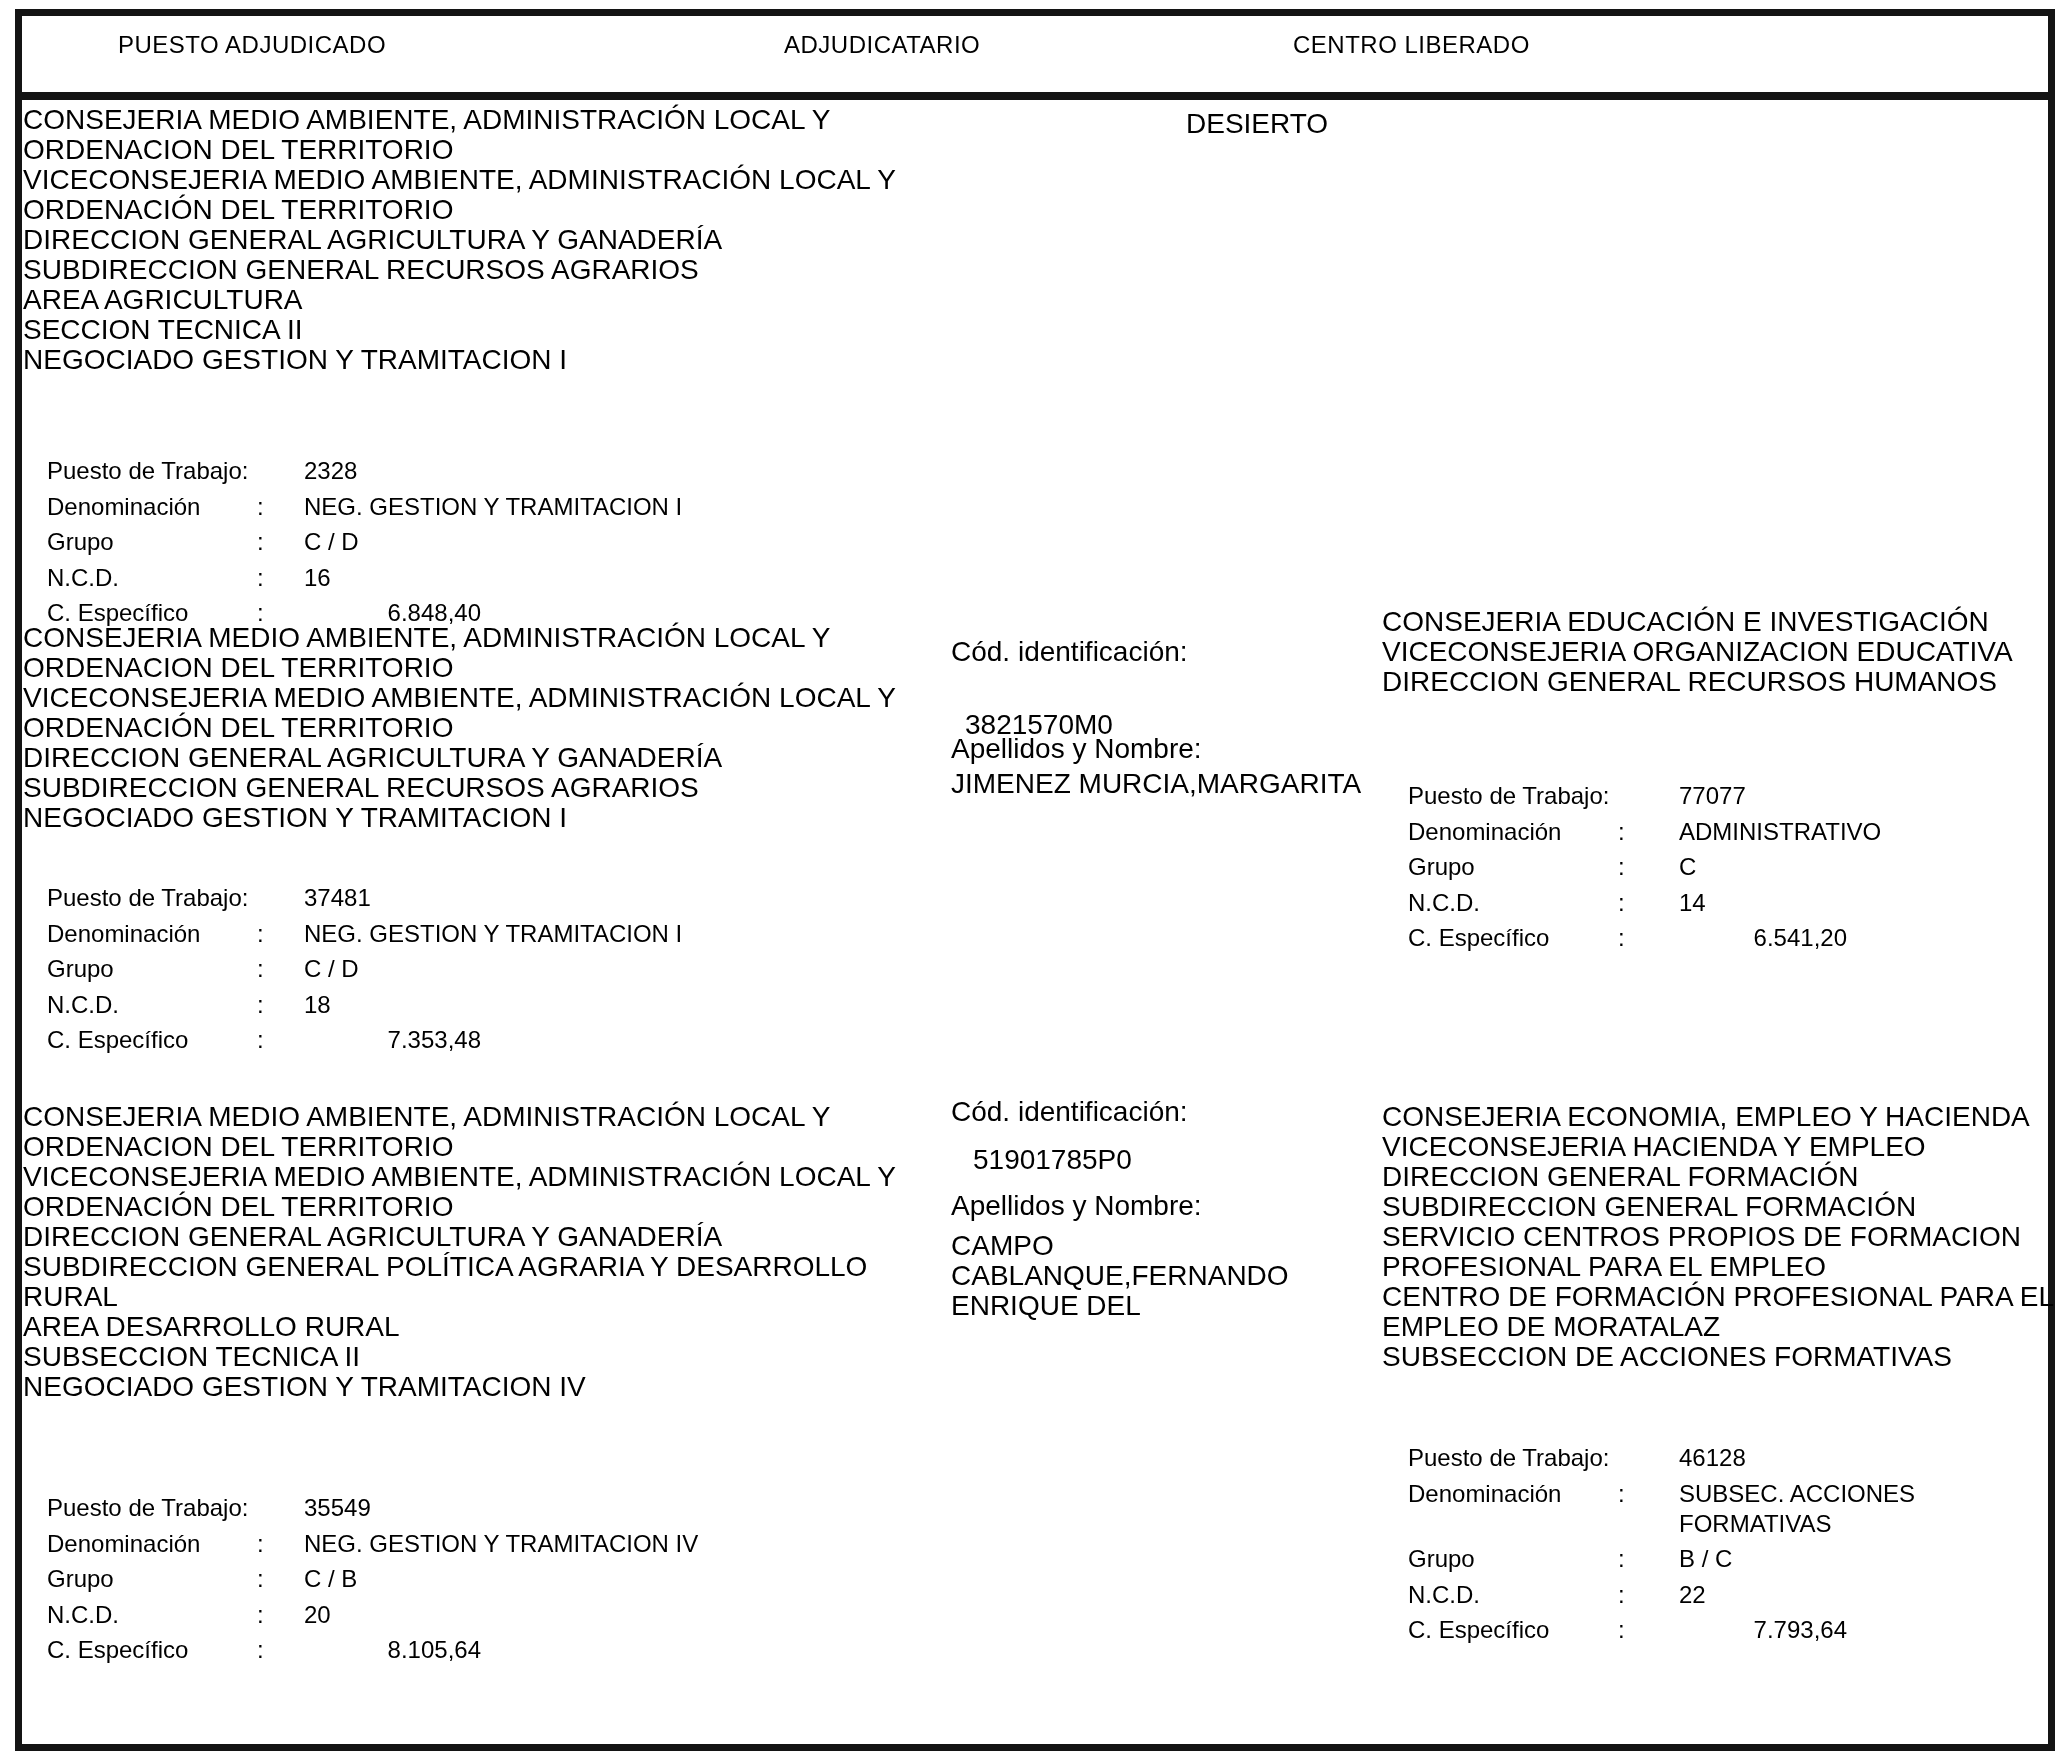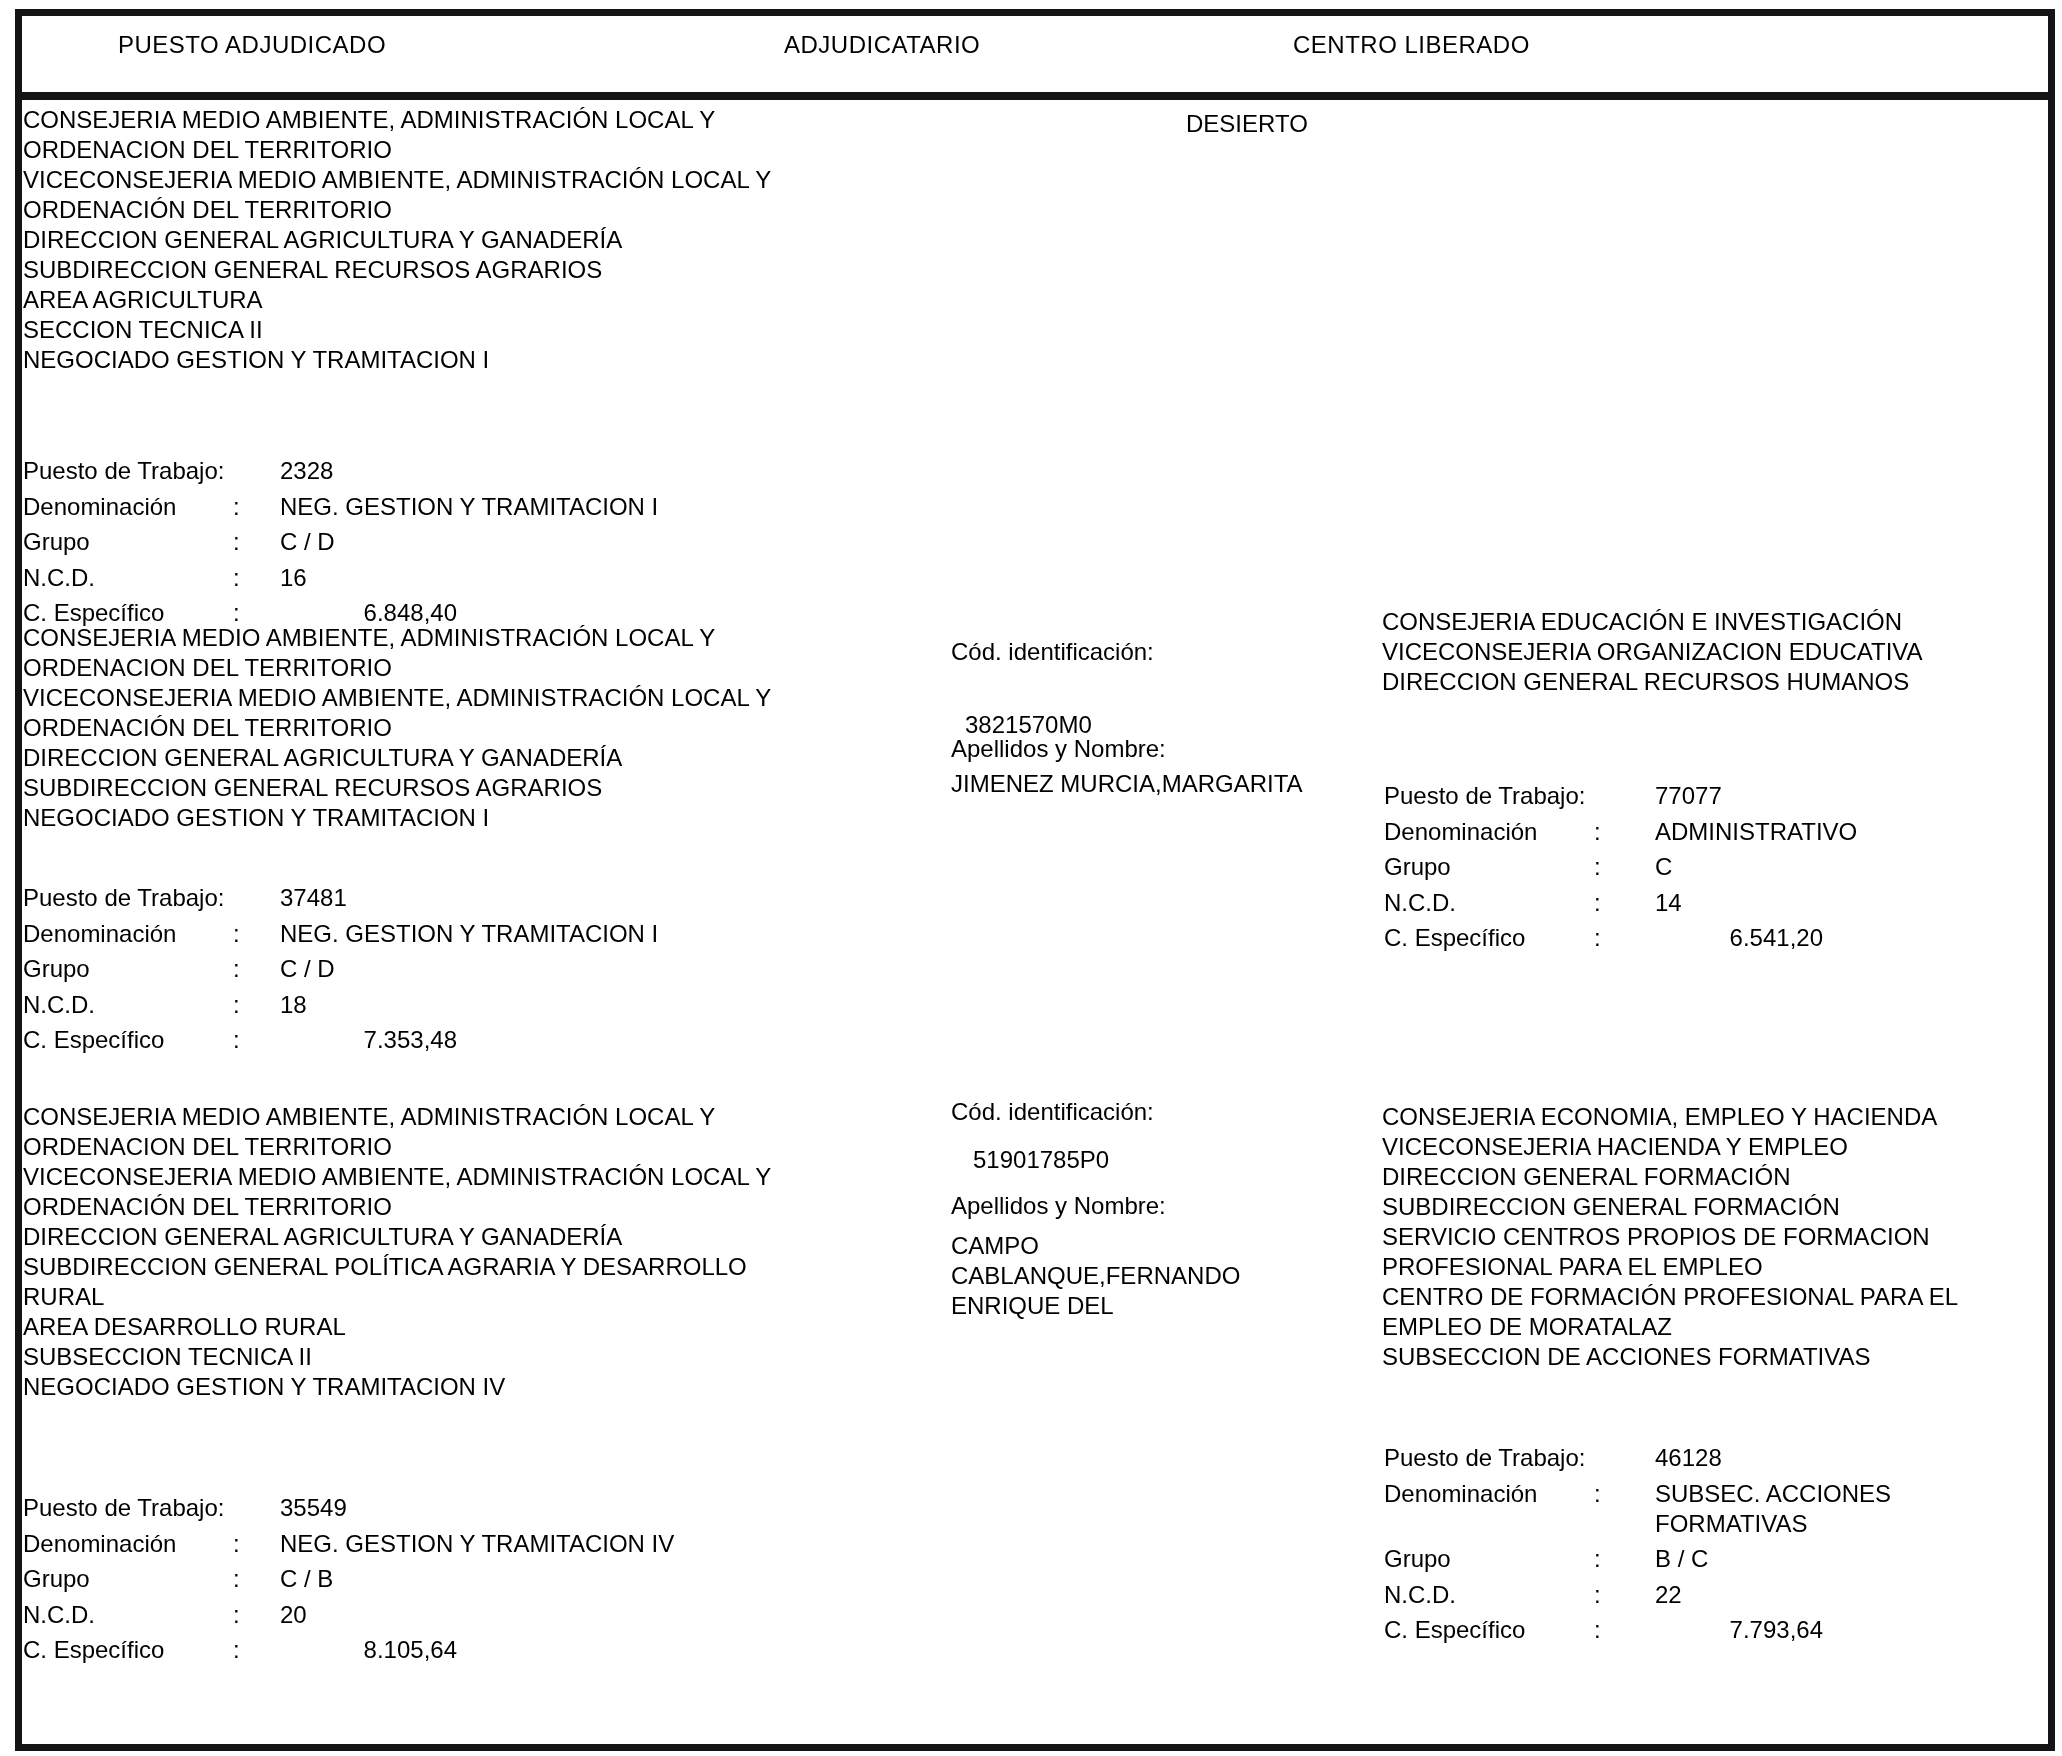--- a/index.html
+++ b/index.html
@@ -22,26 +22,27 @@
     background: #141414;
   }
   .hlabel {
     position: absolute; top: 31px; width: 559px;
     font-size: 24px; text-align: left;
     letter-spacing: 0.5px;
     white-space: nowrap;
   }
   .txt {
     position: absolute;
-    font-size: 24px; line-height: 30px;
+    font-size: 28px; line-height: 30px;
     white-space: pre-line;
   }
   .details {
     position: absolute;
     font-size: 24px;
+    padding-left: 24px;
   }
   .drow { display: flex; line-height: 30px; margin-bottom: 5.6px; }
   .dlabel { width: 210px; flex: none; }
   .dcolon { width: 47px; flex: none; }
   .d3 .dcolon { width: 61px; }
   .dvalue { white-space: pre-line; }
   .dvalue.num { width: 177px; flex: none; text-align: right; }
   .d3 .dvalue.num { width: 168px; }
 </style>
 </head>

